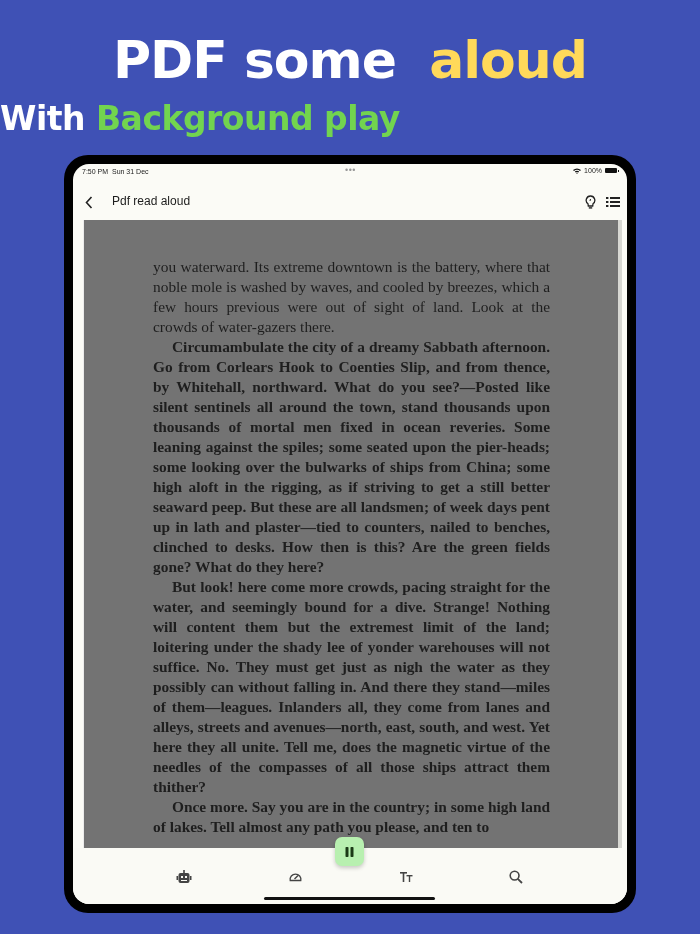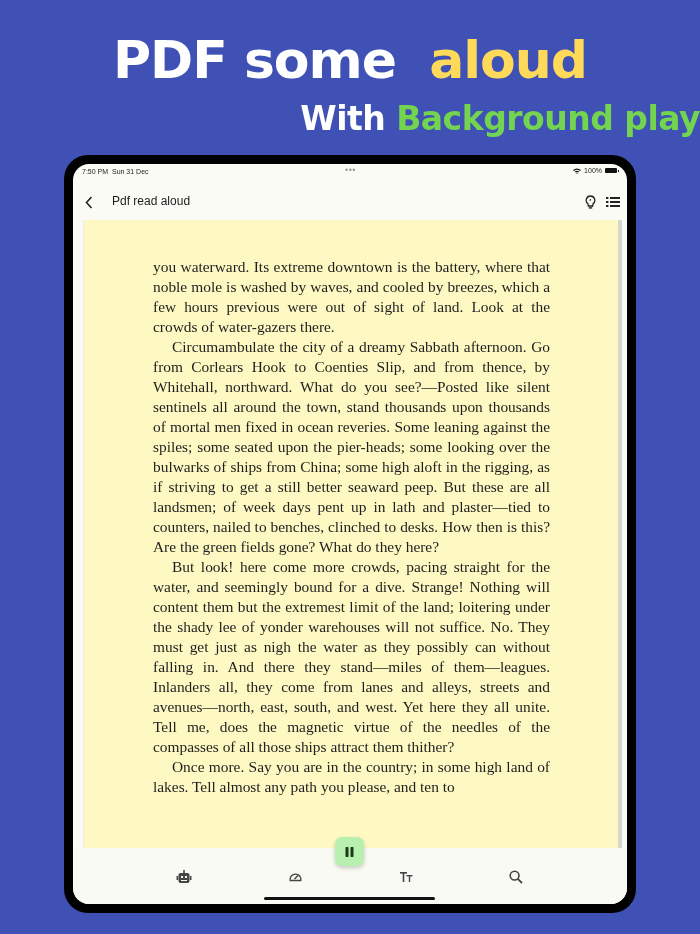--- a/index.html
+++ b/index.html
@@ -11,21 +11,21 @@
     }
     .headline {
       position: absolute; left: 0; right: 0; top: 30px;
       text-align: center; color: #ffffff;
       font-family: "DejaVu Sans", sans-serif; font-weight: bold;
       font-size: 52px; letter-spacing: -1px; line-height: 60px;
     }
     .headline .accent { color: #ffd95a; margin-left: 16px; }
     .subline {
       position: absolute; left: 0; right: 0; top: 98px;
-      text-align: right; color: #ffffff;
+      text-align: left; color: #ffffff;
       font-family: "DejaVu Sans", sans-serif; font-weight: bold;
       font-size: 33px; letter-spacing: -0.5px; line-height: 42px;
     }
     .subline .accent { color: #72d44f; }
 
     .device {
       position: absolute; left: 64px; top: 155px; width: 572px; height: 758px;
       background: #000; border-radius: 24px;
     }
     .screen {
@@ -43,34 +43,34 @@
     .battery::after { content: ""; position: absolute; right: -2px; top: 1.5px; width: 1px; height: 2px; background: #111; }
 
     .app-bar { position: absolute; left: 0; right: 0; top: 18px; height: 40px; }
     .back-btn { position: absolute; left: 6px; top: 8px; width: 20px; height: 24px; display: flex; align-items: center; justify-content: center; cursor: pointer; }
     .app-title { position: absolute; left: 39px; top: 12px; font-size: 12px; color: #1c1c1c; font-family: "Liberation Sans", sans-serif; }
     .bulb-btn { position: absolute; right: 28px; top: 10px; width: 18px; height: 20px; cursor: pointer; display: flex; align-items: center; justify-content: center; }
     .toc-btn { position: absolute; right: 4px; top: 10px; width: 20px; height: 20px; cursor: pointer; display: flex; align-items: center; justify-content: center; }
 
     .page {
       position: absolute; left: 10px; top: 56px; width: 535px; height: 628px;
-      background: #fef9c3; border-left: 1px solid #ececec;
+      background: #737373; border-left: 1px solid #ececec;
       overflow: hidden;
     }
     .scrollbar {
       position: absolute; left: 545px; top: 56px; width: 4px; height: 628px;
       background: #d7d7d2;
     }
     .page-text {
       position: absolute; left: 69px; top: 37px; width: 397px;
       font-family: "Liberation Serif", serif; font-size: 15.4px; line-height: 20px;
       color: #1e1e1e; text-align: justify;
     }
     .page-text p { margin: 0; }
-    .page-text p.indent { text-indent: 19px; }
+    .page-text p.indent { text-indent: 19px; font-weight: bold; }
 
     .bottom-bar {
       position: absolute; left: 0; right: 0; top: 684px; bottom: 0;
       background: #fafaf5;
     }
     .play-btn {
       position: absolute; left: 262px; top: -11px; width: 29px; height: 29px;
       background: #b8f0b0; border-radius: 7px;
       box-shadow: 0 2px 4px rgba(0,0,0,0.2);
       display: flex; align-items: center; justify-content: center; cursor: pointer;

